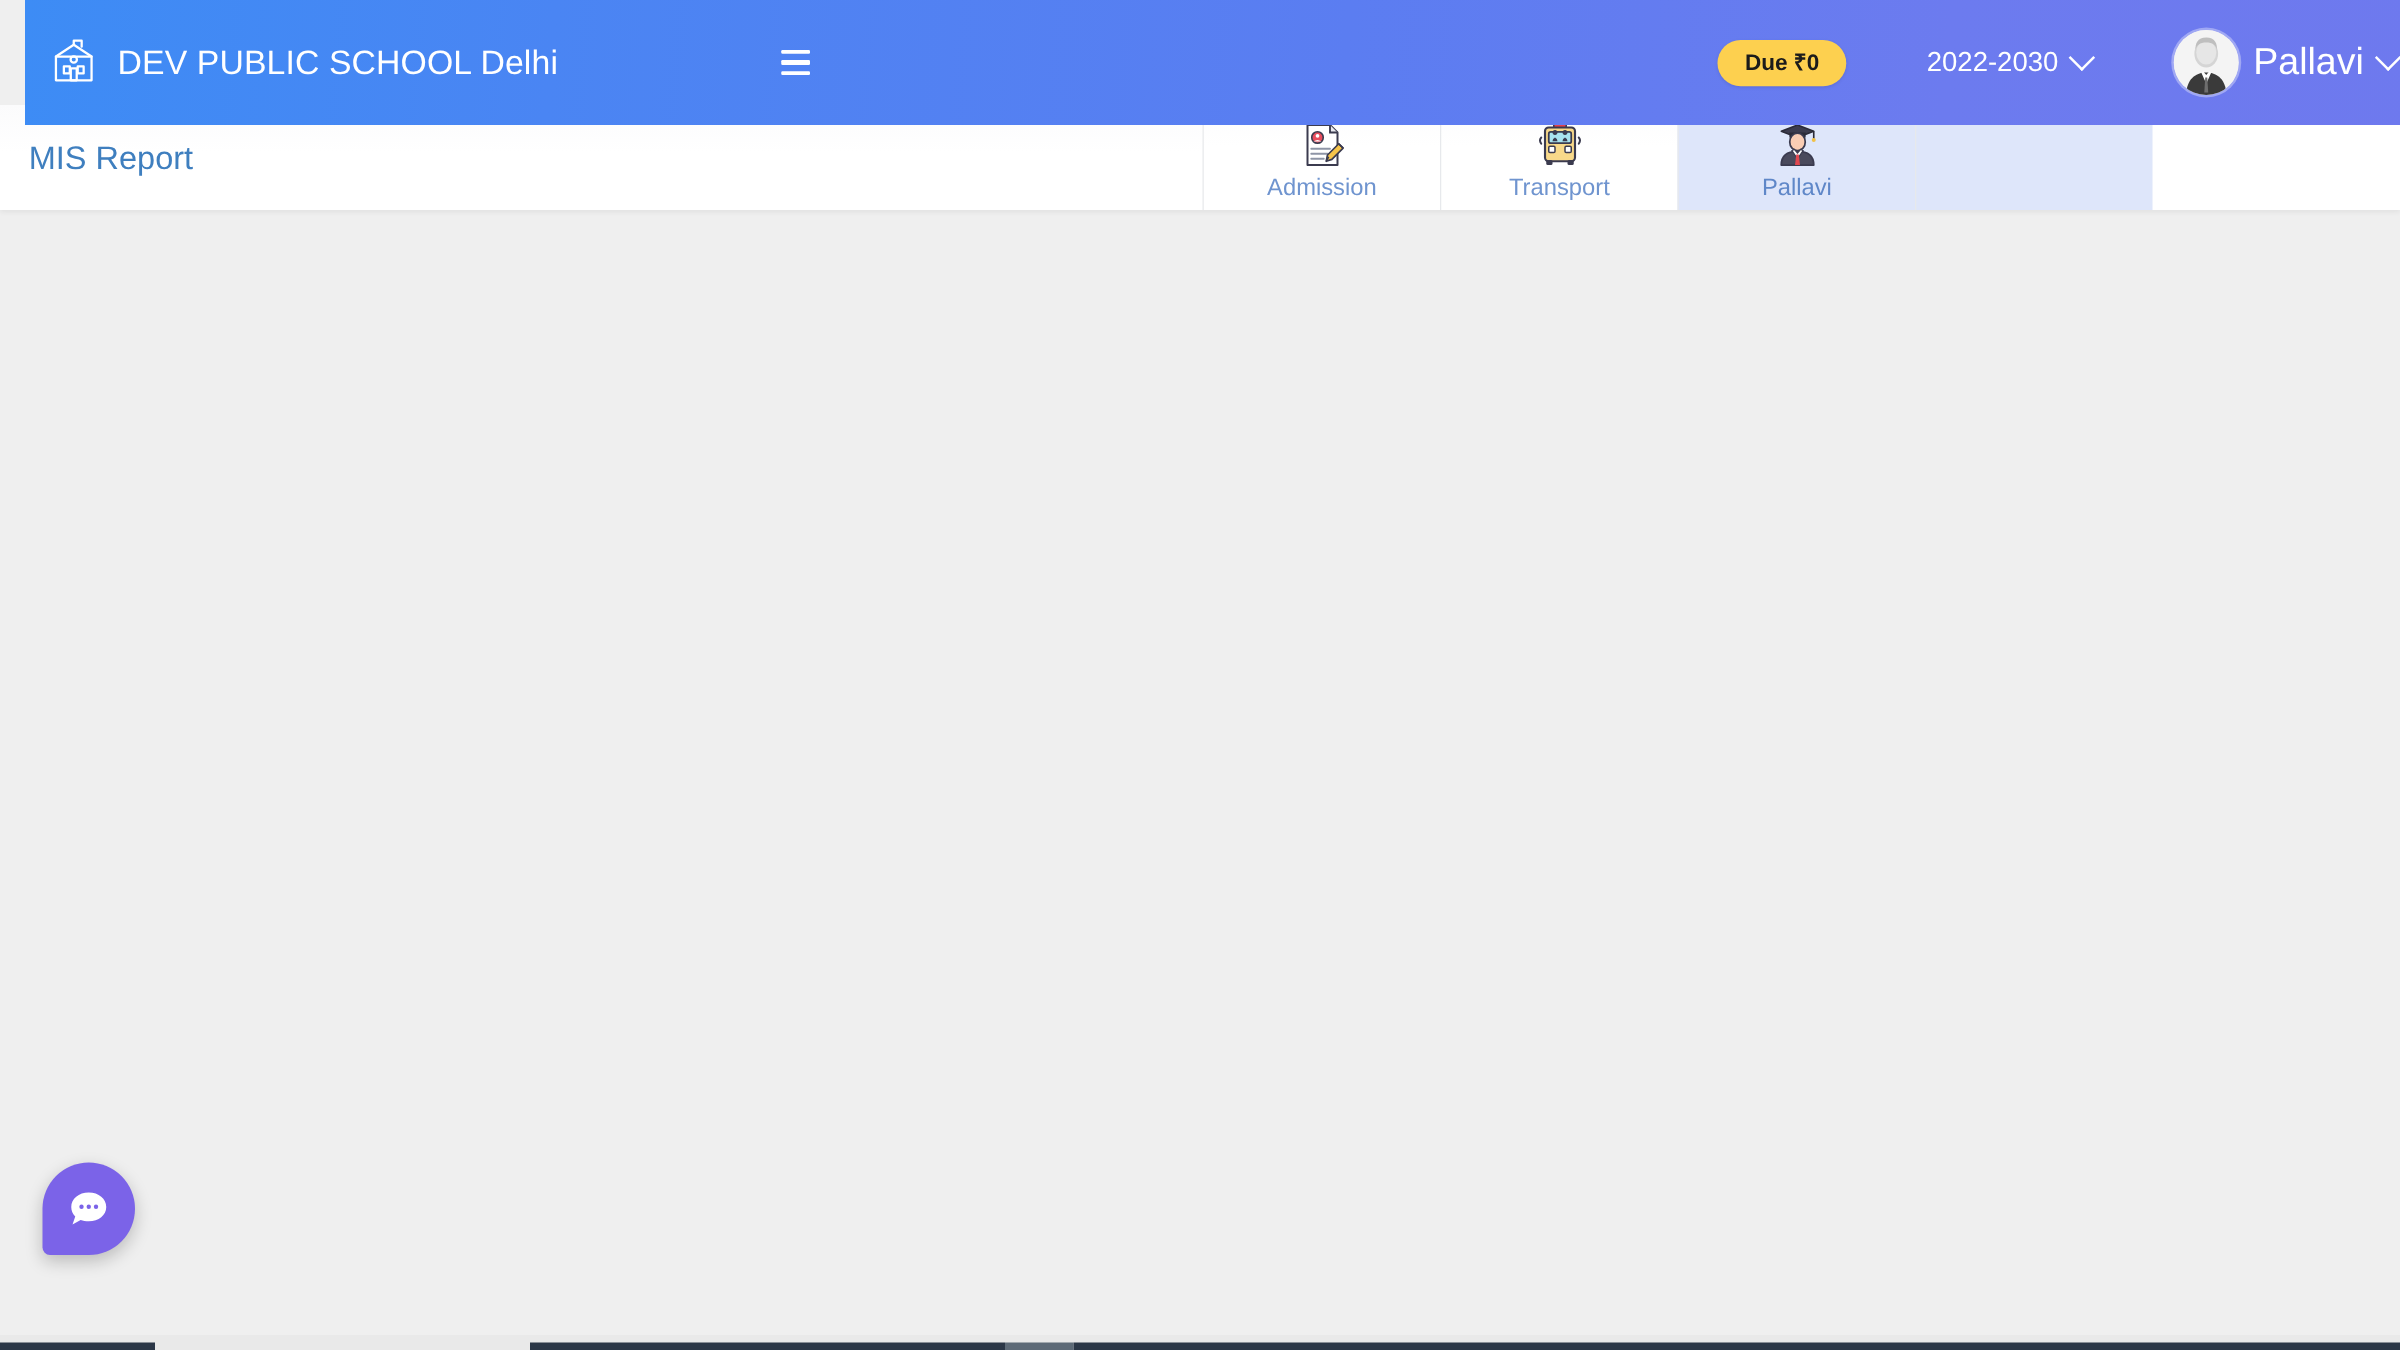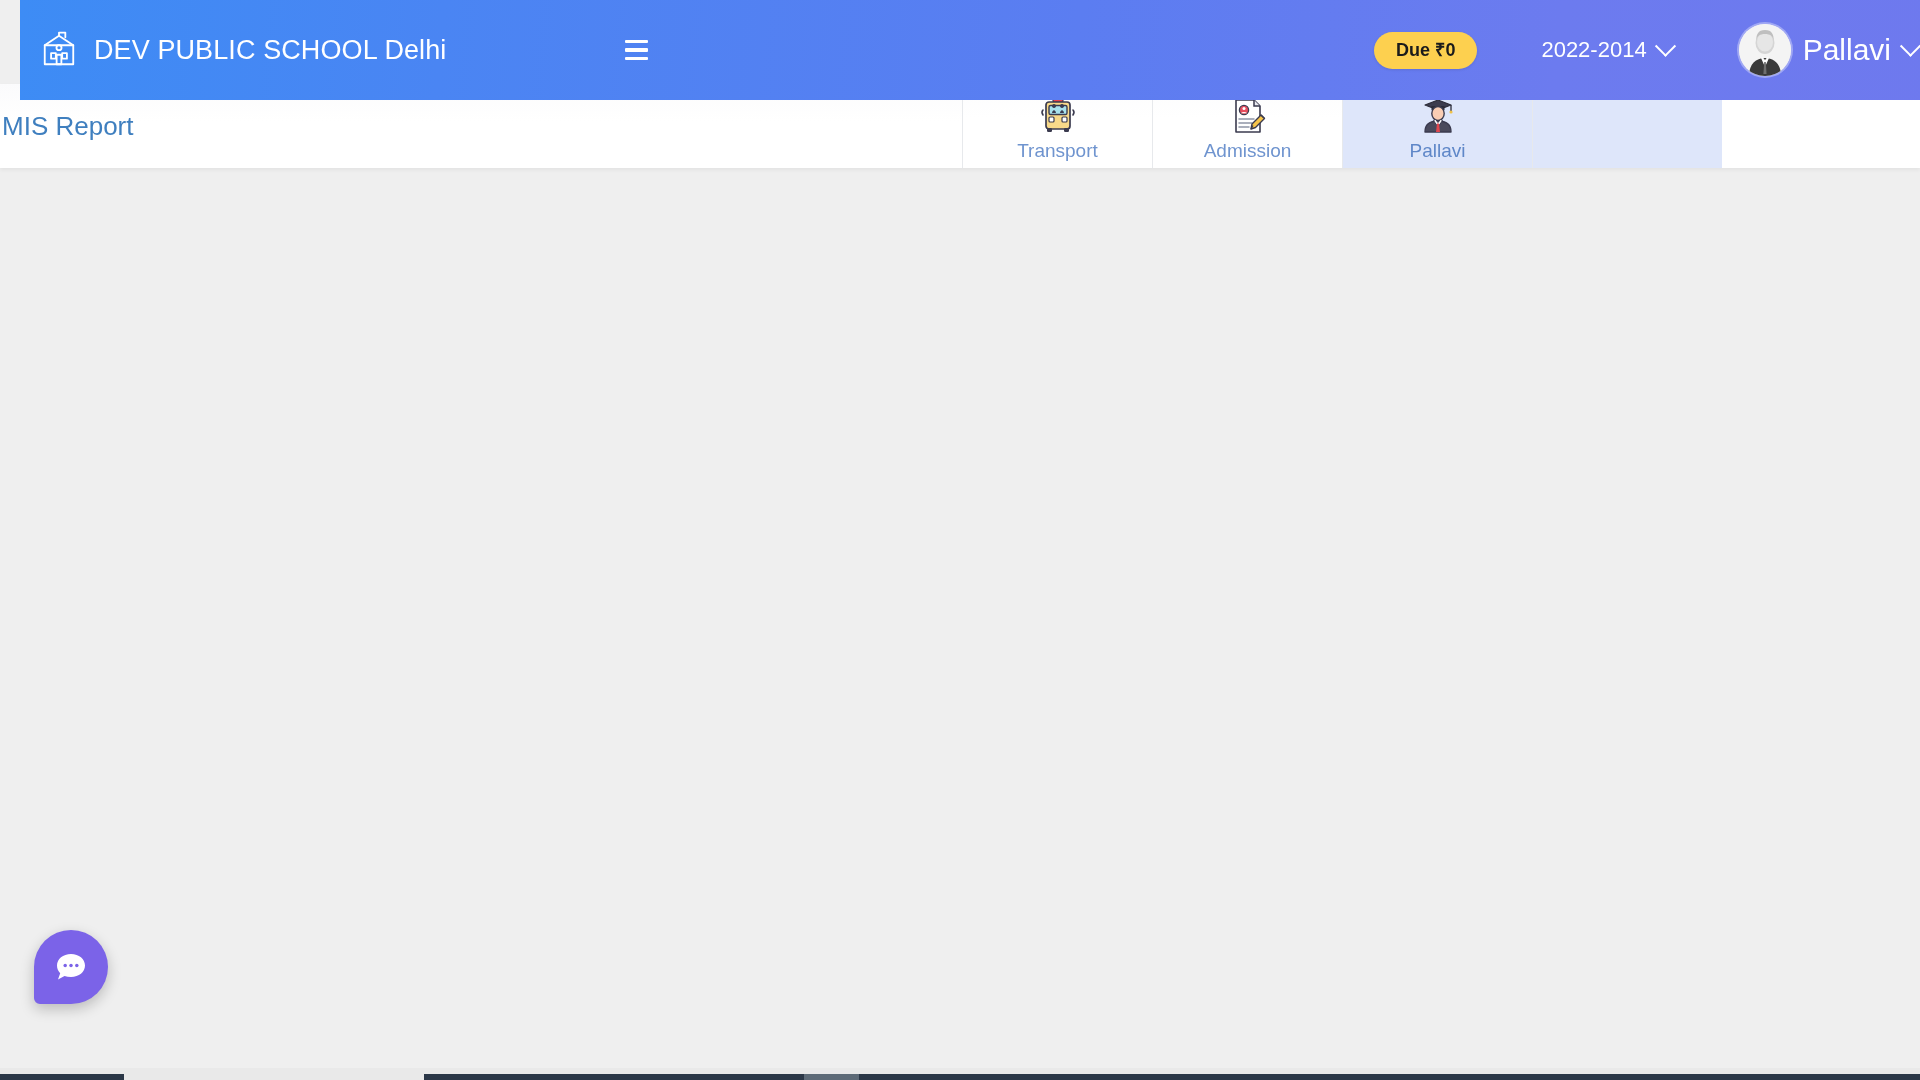--- a/index.html
+++ b/index.html
@@ -127,21 +127,21 @@
     align-items: stretch;
     z-index: 15;
     box-shadow: 0 2px 4px rgba(0,0,0,0.055);
   }
 
   .page-title-wrap {
     flex: 0 0 auto;
     width: 962px;
     display: flex;
     align-items: center;
-    padding-left: 2px;
+    padding-left: 23px;
     background: linear-gradient(180deg,#fbfbfc 0%, #ffffff 45%);
   }
   .page-title {
     color: #3f7fbf;
     font-size: 26px;
     font-weight: 400;
   }
 
   .tab {
     flex: 0 0 auto;
@@ -242,21 +242,21 @@
     <span></span>
     <span></span>
     <span></span>
   </div>
 
   <div class="topbar-right">
 
     <div class="due-badge">Due ₹0</div>
 
     <div class="session-select">
-      <span>2022-2014</span>
+      <span>2022-2030</span>
       <span class="chev"></span>
     </div>
 
     <div class="user-block">
       <span class="avatar">
         <svg viewBox="0 0 52 52" width="52" height="52">
           <circle cx="26" cy="26" r="26" fill="#f4f4f4"></circle>
           <g>
             <ellipse cx="26" cy="19" rx="9.5" ry="11" fill="#d5d5d5"></ellipse>
             <ellipse cx="26" cy="18" rx="8" ry="9.6" fill="#e6e6e6"></ellipse>
@@ -271,39 +271,20 @@
       <span class="chev"></span>
     </div>
 
   </div>
 </div>
 
 <div class="tabstrip">
 
   <div class="page-title-wrap">
     <span class="page-title">MIS Report</span>
-  </div>
-
-  <div class="tab">
-    <span class="tab-icon">
-      <svg class="tab-icon" viewBox="0 0 40 40">
-        <rect x="15" y="3" width="10" height="3.4" rx="1.4" fill="#e8404d" stroke="#3b3b4f" stroke-width="1.2"></rect>
-        <rect x="8" y="6" width="24" height="27" rx="3" fill="#f8d98a" stroke="#3b3b4f" stroke-width="1.7"></rect>
-        <rect x="11" y="9.5" width="18" height="9" rx="1.6" fill="#a8e2ee" stroke="#3b3b4f" stroke-width="1.4"></rect>
-        <path d="M16 12 a2 2 0 1 1 0.01 0 M16 14 q-2 1 -2 3 h4 q0 -2 -2 -3 Z" fill="#3b3b4f"></path>
-        <path d="M24 12 a2 2 0 1 1 0.01 0 M24 14 q-2 1 -2 3 h4 q0 -2 -2 -3 Z" fill="#3b3b4f"></path>
-        <rect x="11" y="21" width="5" height="5" rx="1" fill="#ffffff" stroke="#3b3b4f" stroke-width="1.2"></rect>
-        <rect x="24" y="21" width="5" height="5" rx="1" fill="#ffffff" stroke="#3b3b4f" stroke-width="1.2"></rect>
-        <path d="M5 14 q-2 2 0 5" stroke="#3b3b4f" stroke-width="1.6" fill="none" stroke-linecap="round"></path>
-        <path d="M35 14 q2 2 0 5" stroke="#3b3b4f" stroke-width="1.6" fill="none" stroke-linecap="round"></path>
-        <rect x="9" y="32" width="5" height="4" rx="1.2" fill="#3b3b4f"></rect>
-        <rect x="26" y="32" width="5" height="4" rx="1.2" fill="#3b3b4f"></rect>
-      </svg>
-    </span>
-    <span class="tab-label">Transport</span>
   </div>
 
   <div class="tab">
     <span class="tab-icon">
       <svg class="tab-icon" viewBox="0 0 40 40">
         <path d="M8 4 H26 L32 10 V36 H8 Z" fill="#ffffff" stroke="#3b3b4f" stroke-width="1.6" stroke-linejoin="round"></path>
         <path d="M26 4 V10 H32" fill="#e9eaf0" stroke="#3b3b4f" stroke-width="1.5"></path>
         <circle cx="16" cy="14" r="4.6" fill="#e84d5e" stroke="#3b3b4f" stroke-width="1.3"></circle>
         <circle cx="16" cy="12.6" r="1.5" fill="#ffffff"></circle>
         <path d="M12.8 17.2 Q16 14.6 19.2 17.2" fill="#ffffff"></path>
@@ -315,20 +296,39 @@
         <g>
           <path d="M24 28 L33 19 L36.5 22.5 L27.5 31.5 L23 33 Z" fill="#f6c44a" stroke="#3b3b4f" stroke-width="1.4" stroke-linejoin="round"></path>
           <path d="M33 19 L36.5 22.5" stroke="#3b3b4f" stroke-width="1.4"></path>
           <path d="M23 33 L25 29.5" stroke="#3b3b4f" stroke-width="1.2"></path>
         </g>
       </svg>
     </span>
     <span class="tab-label">Admission</span>
   </div>
 
+  <div class="tab">
+    <span class="tab-icon">
+      <svg class="tab-icon" viewBox="0 0 40 40">
+        <rect x="15" y="3" width="10" height="3.4" rx="1.4" fill="#e8404d" stroke="#3b3b4f" stroke-width="1.2"></rect>
+        <rect x="8" y="6" width="24" height="27" rx="3" fill="#f8d98a" stroke="#3b3b4f" stroke-width="1.7"></rect>
+        <rect x="11" y="9.5" width="18" height="9" rx="1.6" fill="#a8e2ee" stroke="#3b3b4f" stroke-width="1.4"></rect>
+        <path d="M16 12 a2 2 0 1 1 0.01 0 M16 14 q-2 1 -2 3 h4 q0 -2 -2 -3 Z" fill="#3b3b4f"></path>
+        <path d="M24 12 a2 2 0 1 1 0.01 0 M24 14 q-2 1 -2 3 h4 q0 -2 -2 -3 Z" fill="#3b3b4f"></path>
+        <rect x="11" y="21" width="5" height="5" rx="1" fill="#ffffff" stroke="#3b3b4f" stroke-width="1.2"></rect>
+        <rect x="24" y="21" width="5" height="5" rx="1" fill="#ffffff" stroke="#3b3b4f" stroke-width="1.2"></rect>
+        <path d="M5 14 q-2 2 0 5" stroke="#3b3b4f" stroke-width="1.6" fill="none" stroke-linecap="round"></path>
+        <path d="M35 14 q2 2 0 5" stroke="#3b3b4f" stroke-width="1.6" fill="none" stroke-linecap="round"></path>
+        <rect x="9" y="32" width="5" height="4" rx="1.2" fill="#3b3b4f"></rect>
+        <rect x="26" y="32" width="5" height="4" rx="1.2" fill="#3b3b4f"></rect>
+      </svg>
+    </span>
+    <span class="tab-label">Transport</span>
+  </div>
+
 
 
   <div class="tab active">
     <span class="tab-icon">
       <svg class="tab-icon" viewBox="0 0 40 40">
         <path d="M20 4 L33 9 L20 14 L7 9 Z" fill="#3c3c4e" stroke="#2b2b38" stroke-width="1.2" stroke-linejoin="round"></path>
         <rect x="13.5" y="10" width="13" height="4" fill="#2b2b38"></rect>
         <path d="M33 9 V15" stroke="#2b2b38" stroke-width="1.3"></path>
         <circle cx="33" cy="16" r="1.6" fill="#f0c148"></circle>
         <ellipse cx="20" cy="17.5" rx="6.2" ry="7" fill="#f9cdb4" stroke="#3b3b4f" stroke-width="1.4"></ellipse>

